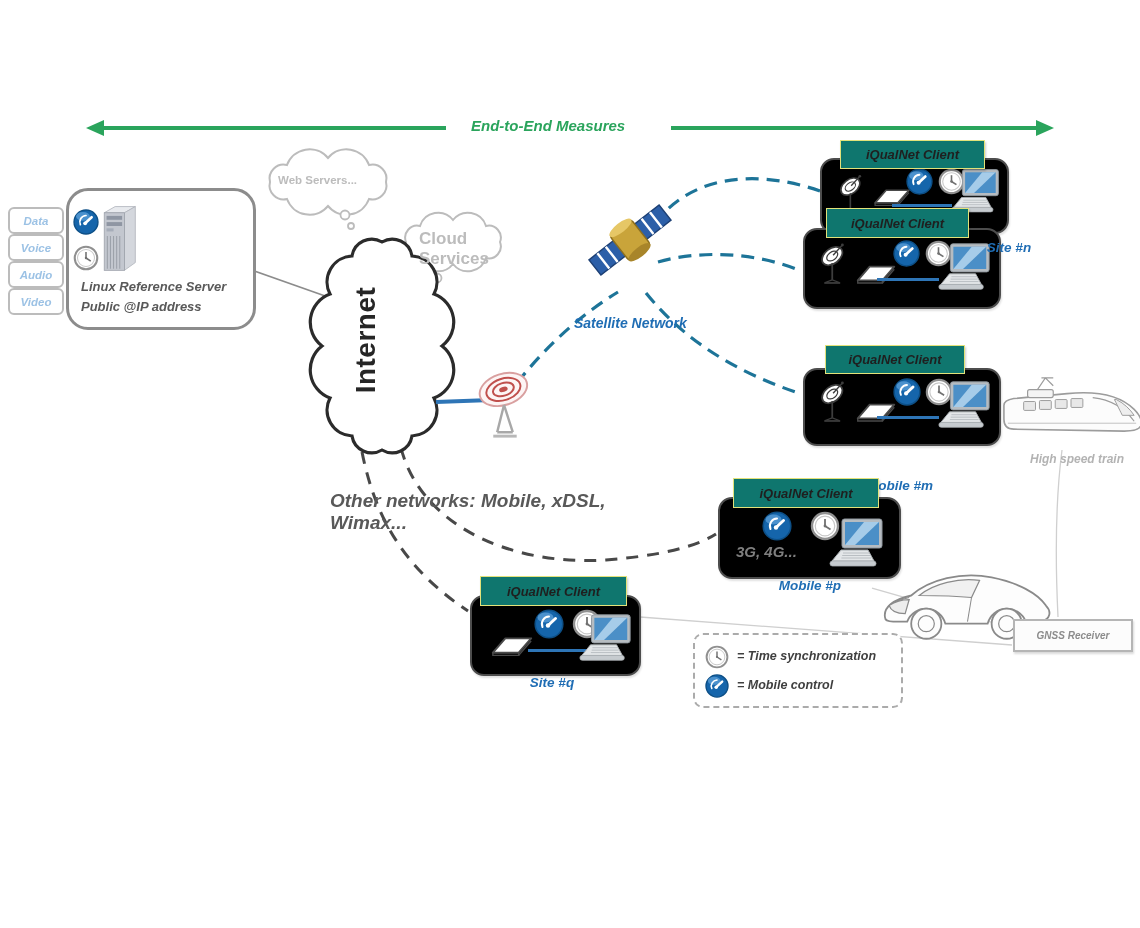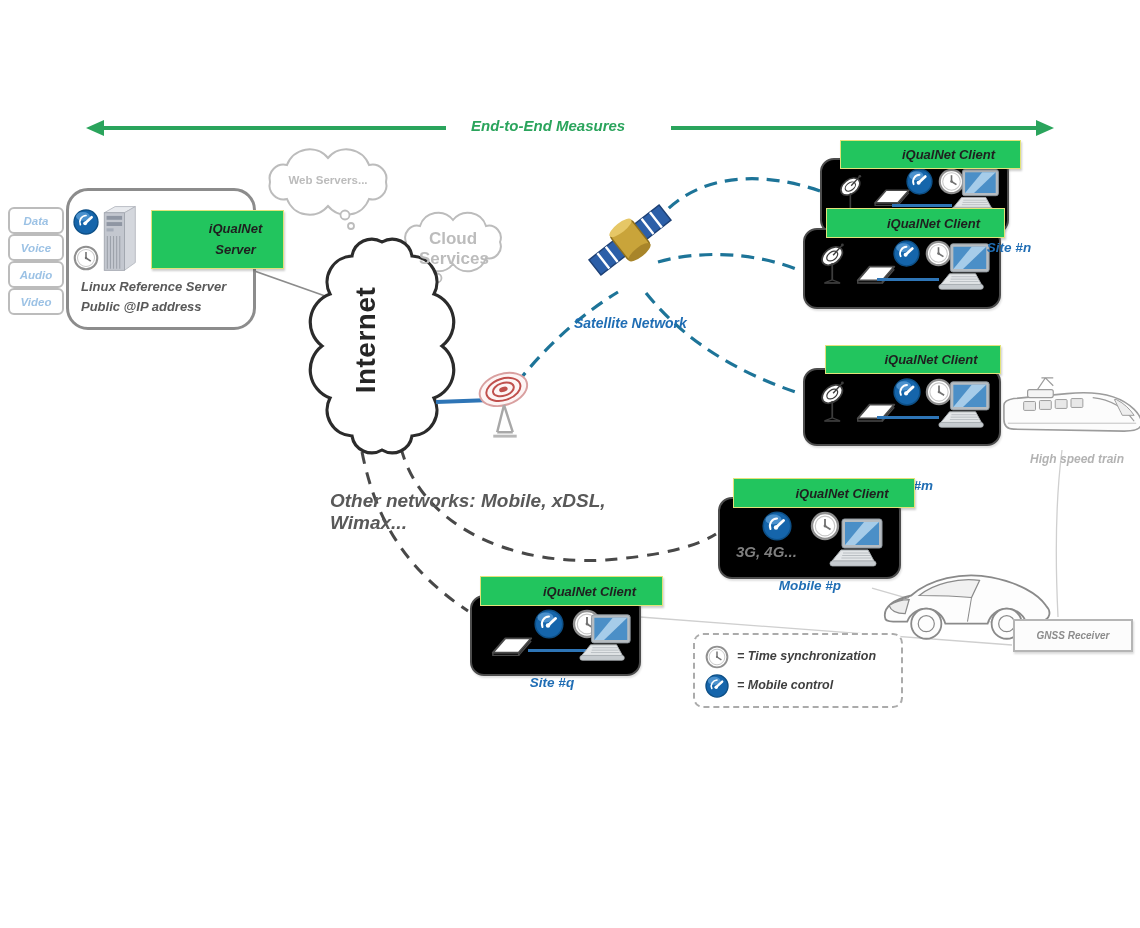--- a/index.html
+++ b/index.html
@@ -2,27 +2,27 @@
 <html><head>
 <meta charset="utf-8">
 <style>
   html,body{margin:0;padding:0;background:#ffffff;}
   #canvas{position:relative;width:1140px;height:928px;background:#ffffff;overflow:hidden;
           font-family:"Liberation Sans",sans-serif;}
   .abs{position:absolute;}
   .client-box{position:absolute;background:#000000;border:2.5px solid #4d4d4d;border-radius:14px;
               box-shadow:1px 2px 2px rgba(0,0,0,0.12);}
   .ylabel{position:absolute;display:flex;align-items:center;justify-content:center;text-align:center;
-          background:#22c55e;border:1px solid #e2e27a;color:#1f1f1f;font-weight:bold;font-style:italic;
-          font-size:13px;box-shadow:1px 1.5px 2px rgba(0,0,0,0.2);z-index:5;padding-left:36px;}
+          background:#0f766e;border:1px solid #e2e27a;color:#1f1f1f;font-weight:bold;font-style:italic;
+          font-size:13px;box-shadow:1px 1.5px 2px rgba(0,0,0,0.2);z-index:5;}
   .blue-label{position:absolute;color:#1f6db4;font-weight:bold;font-style:italic;font-size:13.5px;text-align:center;}
   .tag{position:absolute;left:8px;width:52px;height:23px;background:#ffffff;border:2px solid #bcbcbc;border-radius:6px;
        display:flex;align-items:center;justify-content:center;color:#9cc2e5;font-size:11.5px;font-weight:bold;font-style:italic;}
   .hline{position:absolute;height:3px;background:#2e75b6;}
-  .cloud-text{position:absolute;color:#bcbcbc;font-weight:bold;text-align:center;}
+  .cloud-text{position:absolute;color:#bcbcbc;font-weight:bold;text-align:left;}
   .gray-it{position:absolute;color:#595959;font-weight:bold;font-style:italic;}
 </style>
 </head>
 <body>
 
 <svg width="0" height="0" style="position:absolute" aria-hidden="true">
   <defs>
     <symbol id="sym-gauge" viewBox="0 0 30 30">
       <circle cx="15" cy="15" r="13.8" fill="#1565ab"></circle>
       <circle cx="15" cy="15" r="13.8" fill="none" stroke="#0d4f86" stroke-width="1.6"></circle>
@@ -129,21 +129,20 @@
       </svg>
     <svg class="abs" style="left:26px;top:14px" width="48" height="70" viewBox="0 0 54 90">
       <polygon points="8,10 22,2 48,2 34,10" fill="#e8eaee" stroke="#aeb2b9" stroke-width="1"></polygon>
       <polygon points="34,10 48,2 48,74 34,84" fill="#d4d7dd" stroke="#aeb2b9" stroke-width="1"></polygon>
       <rect x="8" y="10" width="26" height="74" fill="#c3c7cf" stroke="#9ba0a9" stroke-width="1"></rect>
       <rect x="11" y="14" width="20" height="5" fill="#8f96a3"></rect>
       <rect x="11" y="22" width="20" height="5" fill="#8f96a3"></rect>
       <rect x="11" y="30" width="9" height="4" fill="#a6adb9"></rect>
       <path d="M12,40 V82 M16,40 V82 M20,40 V82 M24,40 V82 M28,40 V82" stroke="#9ba0a9" stroke-width="1.3" fill="none"></path>
     </svg>
-    <div class="ylabel" style="left:82px;top:19px;width:95px;height:57px;line-height:1.6;">iQualNet Server</div>
     <div class="gray-it" style="left:12px;top:88px;font-size:13px;">Linux Reference Server</div>
     <div class="gray-it" style="left:12px;top:108px;font-size:13px;">Public @IP address</div>
   </div>
 
   <div class="cloud-text" style="left:278px;top:174px;width:100px;font-size:11.5px;">Web Servers...</div>
   <div class="cloud-text" style="left:419px;top:229px;width:68px;font-size:17px;line-height:1.2;">Cloud Services</div>
   <div class="abs" style="left:286px;top:318px;width:160px;height:44px;display:flex;align-items:center;justify-content:center;transform:rotate(-90deg);color:#262626;font-weight:bold;font-size:28px;letter-spacing:0.5px;">Internet</div>
 
   <svg class="abs" style="left:473px;top:362px" width="62" height="80" viewBox="0 0 62 82">
     <g transform="rotate(-18 31 30)">

